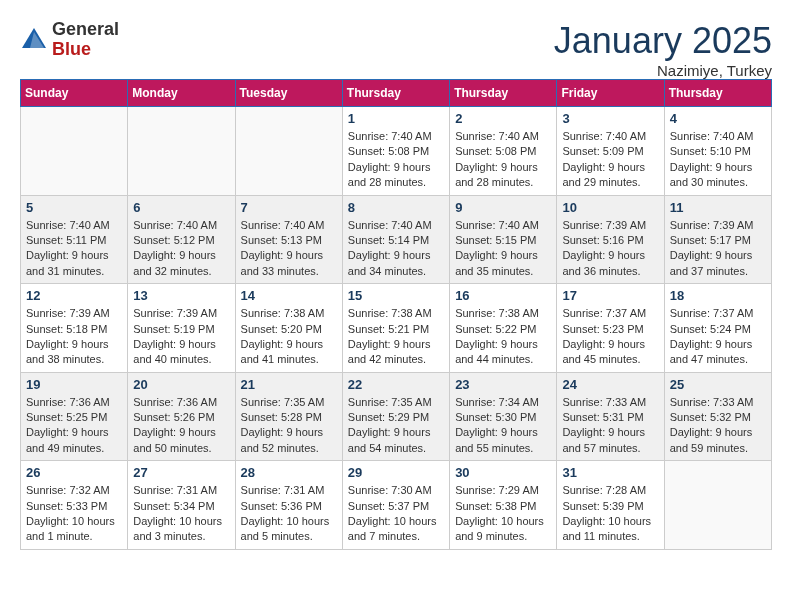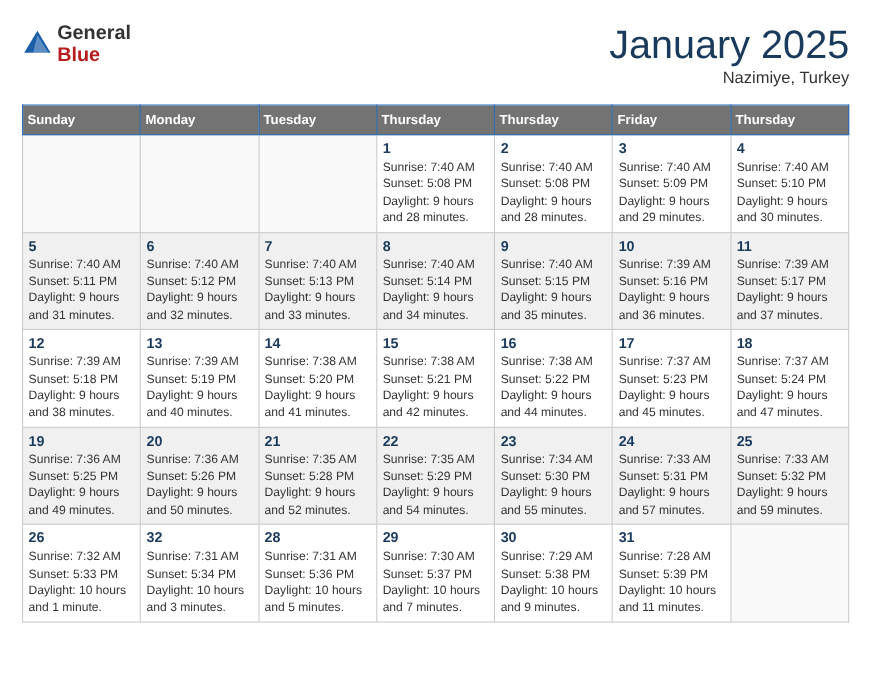--- a/index.html
+++ b/index.html
@@ -7,21 +7,20 @@
       font-family: Arial, sans-serif;
       background: #fff;
       width: 792px;
       min-height: 612px;
       padding: 20px;
     }
     .header {
       display: flex;
       justify-content: space-between;
       align-items: flex-start;
-      margin-bottom: 16px;
     }
     .logo {
       display: flex;
       align-items: center;
       gap: 4px;
     }
     .logo-text {
       font-size: 18px;
       font-weight: bold;
       line-height: 1.1;
@@ -43,21 +42,21 @@
     .subtitle {
       font-size: 15px;
       color: #333;
     }
     .calendar {
       width: 100%;
       border-collapse: collapse;
       font-size: 11px;
     }
     .calendar th {
-      background: #737373;
+      background: #be185d;
       color: #fff;
       padding: 6px 4px;
       text-align: left;
       font-weight: bold;
       font-size: 12px;
       border: 1px solid #2a6cb5;
     }
     .calendar td {
       border: 1px solid #ccc;
       vertical-align: top;
@@ -305,21 +304,21 @@
       </tr>
       <tr>
         <td>
           <div class="day-number">26</div>
           <div class="day-info" style="white-space: pre-line;">Sunrise: 7:32 AM
 Sunset: 5:33 PM
 Daylight: 10 hours
 and 1 minute.</div>
         </td>
         <td>
-          <div class="day-number">32</div>
+          <div class="day-number">27</div>
           <div class="day-info" style="white-space: pre-line;">Sunrise: 7:31 AM
 Sunset: 5:34 PM
 Daylight: 10 hours
 and 3 minutes.</div>
         </td>
         <td>
           <div class="day-number">28</div>
           <div class="day-info" style="white-space: pre-line;">Sunrise: 7:31 AM
 Sunset: 5:36 PM
 Daylight: 10 hours

